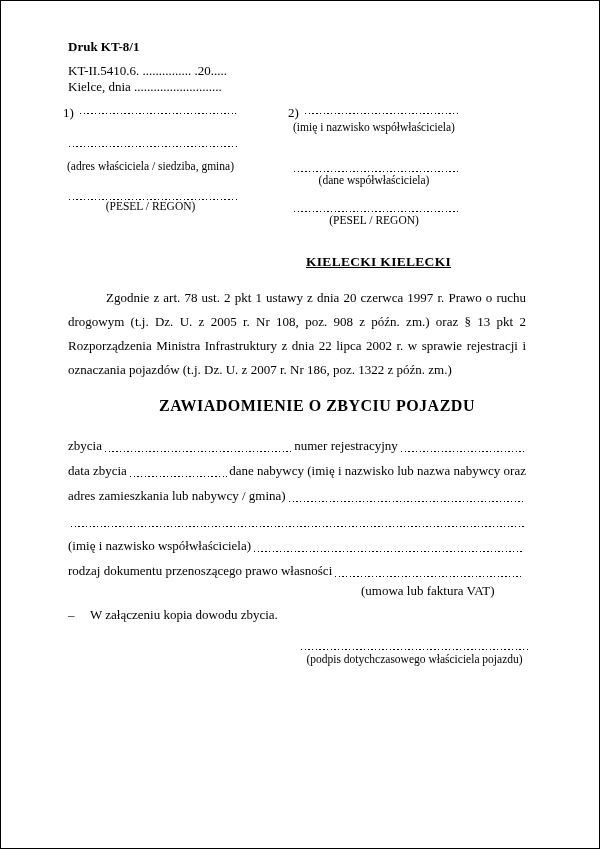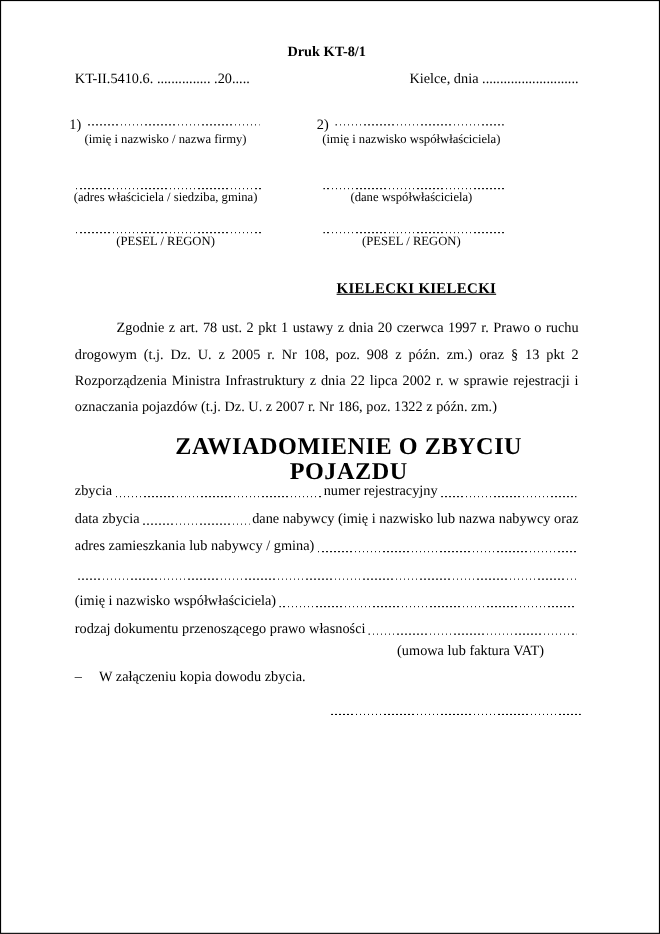--- a/index.html
+++ b/index.html
@@ -20,22 +20,22 @@
   .dots::after {
     content: ""; position: absolute; left: 3px; right: 2px; bottom: 6px; height: 1.4px;
     background: repeating-linear-gradient(90deg, #000 0 1.4px, transparent 1.4px 3.7px);
   }
   .dotline { position: relative; height: 14px; }
   .dotline::after {
     content: ""; position: absolute; left: 0; right: 0; bottom: 1px; height: 1.4px;
     background: repeating-linear-gradient(90deg, #000 0 1.4px, transparent 1.4px 3.7px);
   }
 
-  .druk { text-align: center; font-weight: bold; height: 16px; line-height: 16px; }
-  .ref-row { display: flex; justify-content: space-between; margin-top: 8px; height: 16px; line-height: 16px; }
+  .druk { text-align: left; font-weight: bold; height: 16px; line-height: 16px; }
+  .ref-row { display: flex; justify-content: space-between; margin-top: 8px; height: 16px; line-height: 16px; flex-direction: column; }
 
   .parties {
     display: grid;
     grid-template-columns: 175px 172px;
     column-gap: 50px;
     margin-top: 26px;
     margin-left: -5px;
   }
   .party-col { display: grid; grid-template-rows: 15px 14px 25px 14px 14px 12px 14px 14px; }
   .party-name-line { display: flex; height: 15px; line-height: 15px; }
@@ -55,21 +55,21 @@
     margin-top: 16px;
     text-align: justify;
     text-indent: 38px;
     line-height: 24px;
   }
 
   .doc-title {
     margin-top: 10px;
     text-align: center;
     padding-left: 40px;
-    font-size: 22px; font-weight: bold;
+    font-size: 16px; font-weight: bold;
     letter-spacing: 0.5px;
     height: 22px; line-height: 22px;
   }
 
   .form { margin-top: 16px; }
   .fline { display: flex; height: 25px; line-height: 25px; white-space: nowrap; overflow: hidden; }
   .fline .lbl { flex: 0 0 auto; }
   .dots-wide { flex-grow: 1.5; }
   .hint-line { height: 16px; line-height: 16px; padding-left: 293px; }
 
@@ -98,21 +98,20 @@
     <span>Kielce, dnia ...........................</span>
   </div>
 
   <div class="parties">
 
     <div class="party-col">
       <div class="party-name-line">
         <span class="idx">1)</span>
         <span class="dots"></span>
       </div>
-      <div class="caption">(imię i nazwisko / nazwa firmy)</div>
       <div></div>
       <div class="dotline indent6"></div>
       <div class="caption">(adres właściciela / siedziba, gmina)</div>
       <div></div>
       <div class="dotline indent6"></div>
       <div class="caption">(PESEL / REGON)</div>
     </div>
 
     <div class="party-col">
       <div class="party-name-line">
@@ -166,16 +165,17 @@
     <div class="hint-line">(umowa lub faktura VAT)</div>
   </div>
 
   <div class="attach">
     <span class="dash">–</span>
     <span>W załączeniu kopia dowodu zbycia.</span>
   </div>
 
   <div class="sig-block">
     <div class="dotline"></div>
+    <div class="caption">(podpis dotychczasowego właściciela pojazdu)</div>
   </div>
 
 
 </div>
 
 </body></html>

